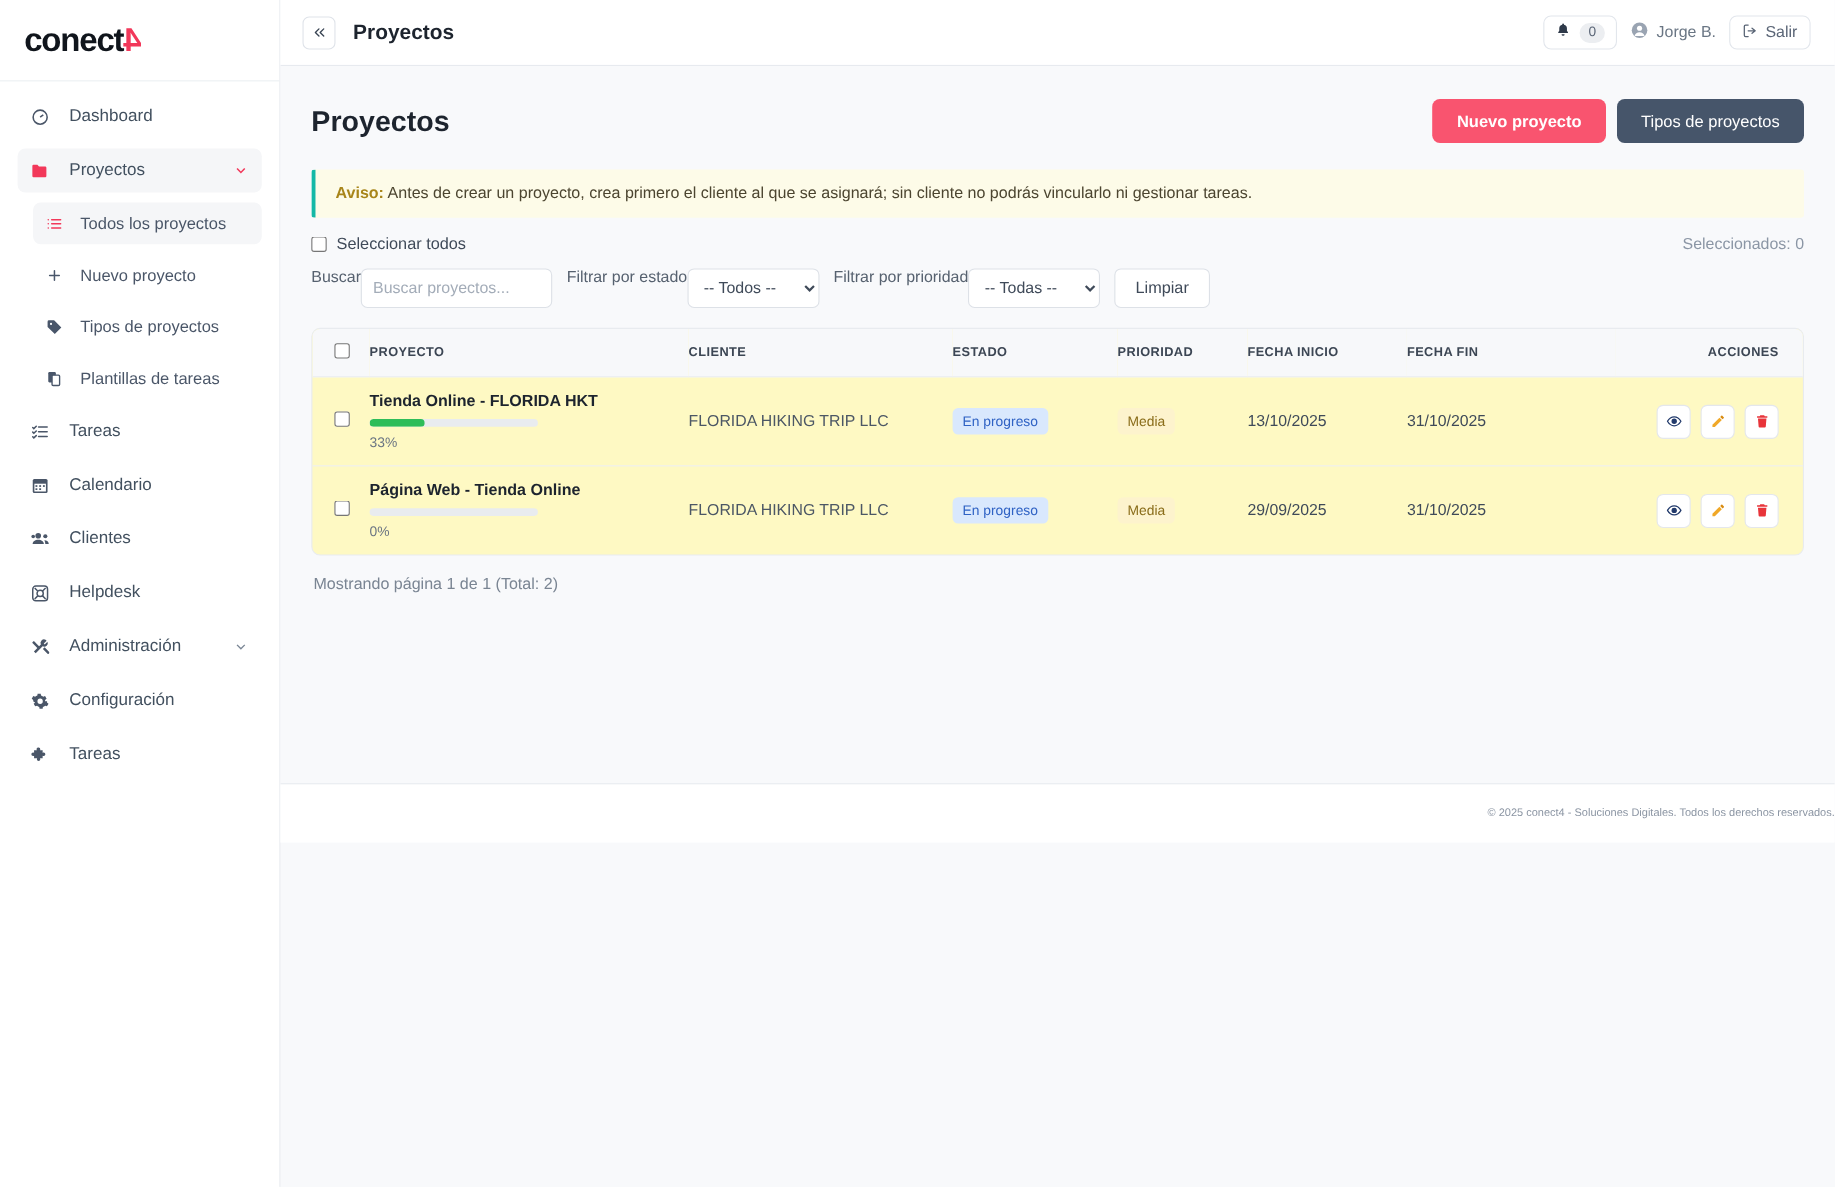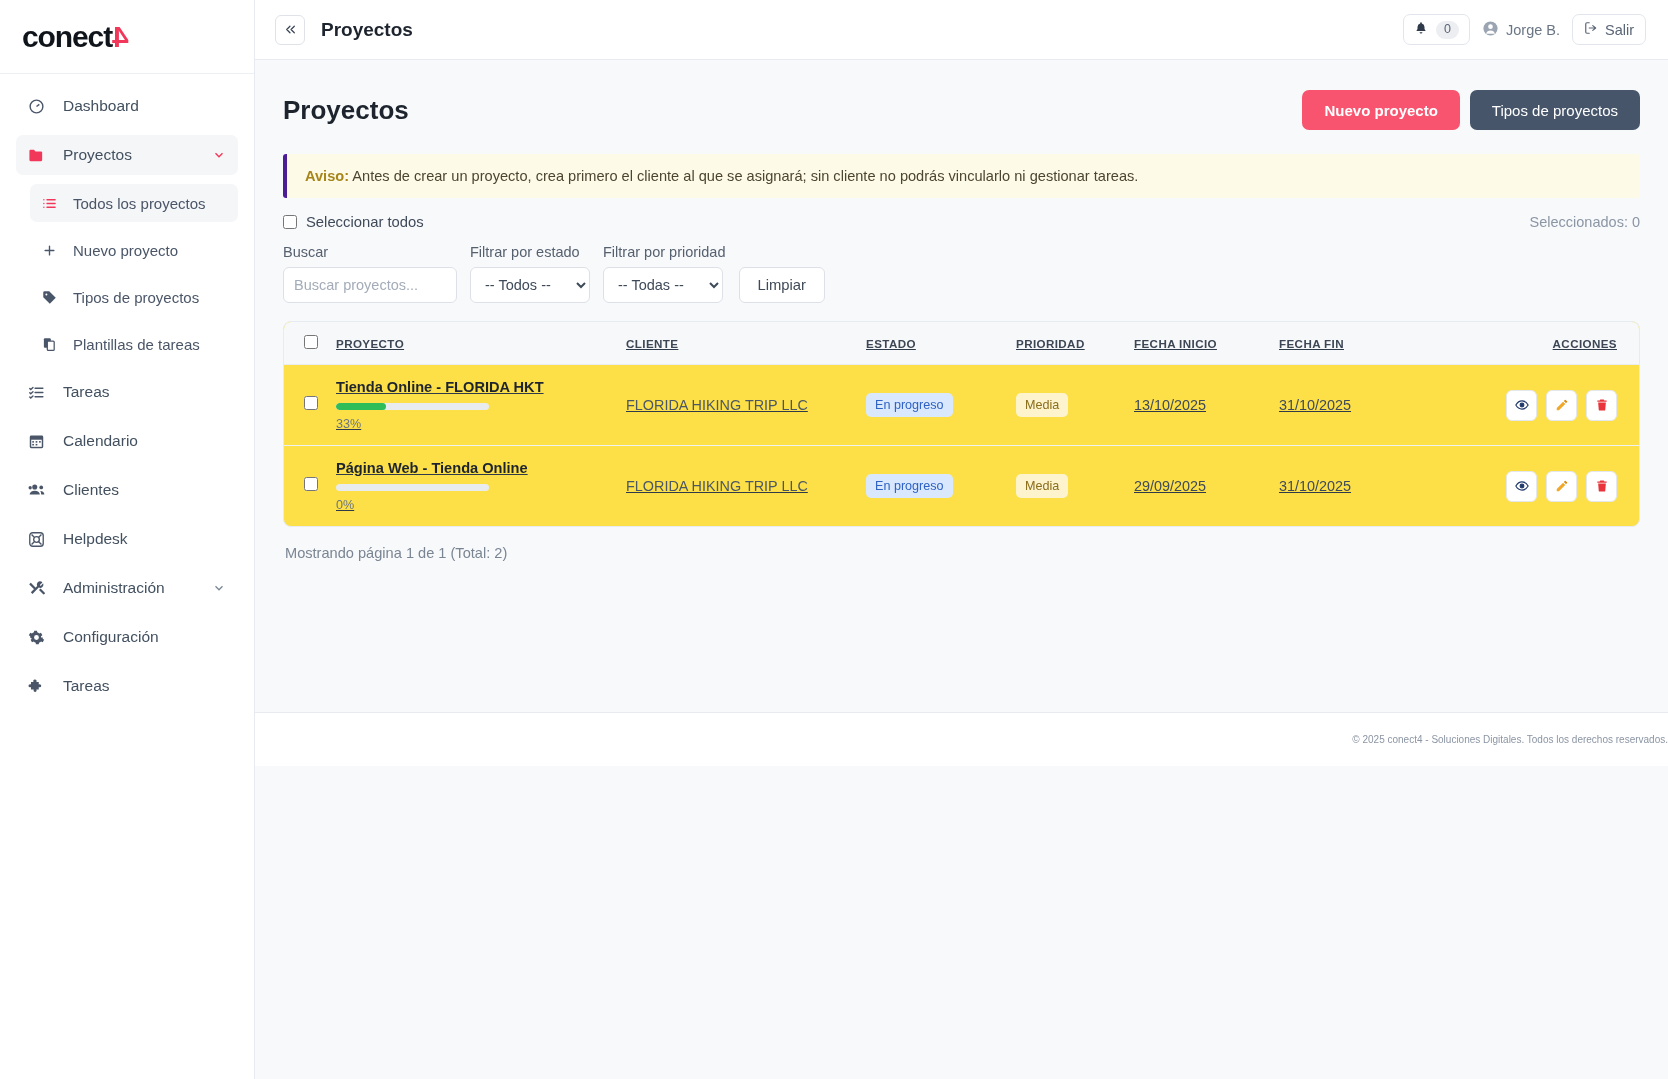--- a/index.html
+++ b/index.html
@@ -110,55 +110,54 @@
     background: #f9546f; color: #fff; border: none; border-radius: 7px;
     font-size: 15px; font-weight: 700; padding: 0 22px; height: 40px;
     cursor: pointer; font-family: inherit;
   }
   .btn-dark {
     background: #46556a; color: #fff; border: none; border-radius: 7px;
     font-size: 15px; padding: 0 22px; height: 40px; cursor: pointer; font-family: inherit;
   }
 
   .alert {
-    background: #fdfbe8; border-left: 4px solid #4c1d95;
+    background: #fdfbe8; border-left: 4px solid #14b8a6;
     padding: 14px 18px; font-size: 14.6px; color: #4c4530;
     border-radius: 3px; margin-bottom: 16px;
   }
   .alert b { color: #a8851a; font-weight: 700; }
 
   .select-row { display: flex; align-items: center; margin-bottom: 14px; }
   .select-all { display: flex; align-items: center; gap: 9px; font-size: 14.8px; color: #3f4a59; cursor: pointer; }
   .sel-count { margin-left: auto; font-size: 14.5px; color: #8b96a5; }
   input[type=checkbox] {
     width: 14px; height: 14px; accent-color: #8d97a5; cursor: pointer;
   }
 
   .filters { display: flex; align-items: flex-end; gap: 13px; margin-bottom: 18px; }
-  .field { display: flex; flex-direction: column; }
+  .field { display: flex; flex-direction: row; }
   .field-label { font-size: 14.5px; color: #56616f; margin-bottom: 7px; }
   .field input, .field select {
     height: 36px; border: 1px solid #dde1e7; border-radius: 6px;
     background: #fff; font-size: 14.5px; color: #3f4a59;
     font-family: inherit; padding: 0 10px; outline: none;
   }
   .field input { width: 174px; }
   .field input::placeholder { color: #a3acb8; }
   .field select { width: 120px; cursor: pointer; }
   .btn-clear {
     height: 36px; border: 1px solid #dde1e7; border-radius: 6px;
     background: #fff; font-size: 14.8px; color: #3f4a59;
     padding: 0 18px; cursor: pointer; font-family: inherit;
   }
 
   
   .table-card {
-    background: #fde047; border: 1px solid #e8ebef; border-radius: 8px;
+    background: #fef9c3; border: 1px solid #e8ebef; border-radius: 8px;
     overflow: hidden;
-    text-decoration: underline;
   }
   table { width: 100%; border-collapse: collapse; }
   thead th {
     background: #f7f8fa; text-align: left;
     font-size: 11.6px; font-weight: 700; letter-spacing: .4px;
     color: #3c4654; text-transform: uppercase;
     padding: 13px 0; border-bottom: 1px solid #eaedf1;
   }
   tbody td { padding: 14px 0; border-bottom: 1px solid #eef0f3; vertical-align: middle; }
   tbody tr:last-child td { border-bottom: none; }

